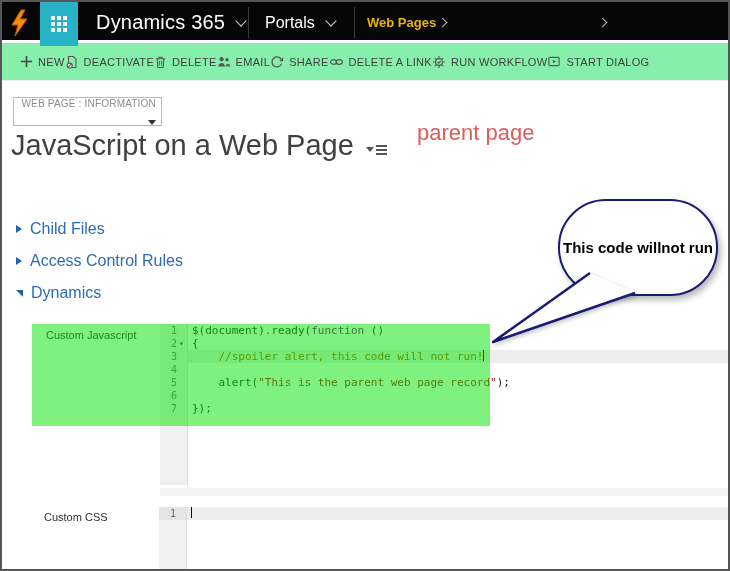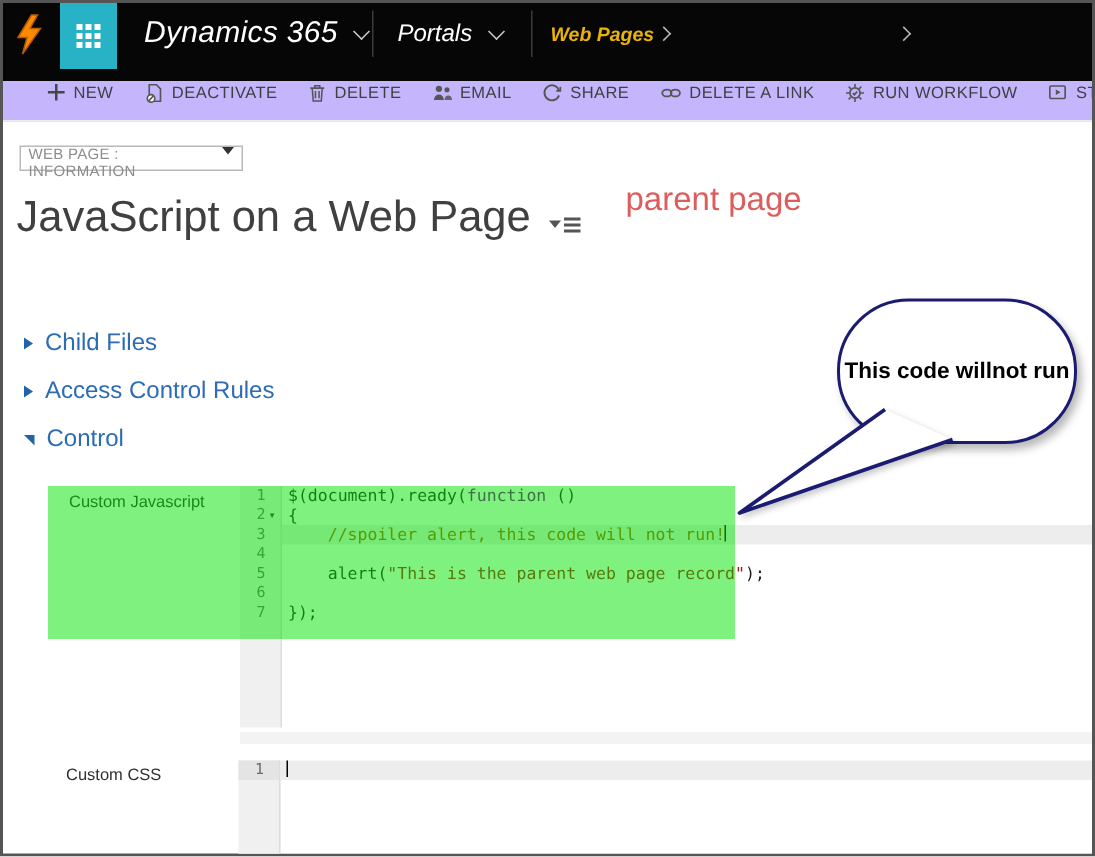--- a/index.html
+++ b/index.html
@@ -2,45 +2,45 @@
 <html style="--c-topbar_bg: #060606; --c-app_tile: #27b2c6; --c-section_blue: #2d6cb5; --c-annotation_red: #dd5c5c; --c-highlight_green: rgba(0,228,0,0.5); --c-callout_border: #1b1b72; --c-word_blue: #2b579a;"><head>
 <meta charset="utf-8">
 <style>
   html,body{margin:0;padding:0;background:#ffffff;}
   .screen{
     position:relative;width:730px;height:571px;box-sizing:border-box;
     border:2px solid #555;background:#fff;overflow:hidden;
     font-family:"Liberation Sans",sans-serif;
   }
   
-  .topbar{position:absolute;left:0;top:0;width:100%;height:52px;background:var(--c-topbar_bg,#060606);z-index:3;font-style:italic;}
+  .topbar{position:absolute;left:0;top:0;width:100%;height:38px;background:var(--c-topbar_bg,#060606);z-index:3;}
   .topbar .abs{position:absolute;top:0;height:41px;display:flex;align-items:center;}
   .bolt{left:6px;}
   .tile{position:absolute;left:38px;top:0;width:38px;height:44px;background:var(--c-app_tile,#27b2c6);
         display:flex;align-items:center;justify-content:center;cursor:pointer;}
   .grid9{display:grid;grid-template-columns:repeat(3,4px);grid-template-rows:repeat(3,4px);gap:2px;}
   .grid9 span{background:#fff;width:4px;height:4px;}
   .product{left:94px;color:#fff;font-size:20px;font-weight:300;letter-spacing:.2px;cursor:pointer;}
   .appname{left:263px;color:#fff;font-size:16px;font-weight:300;cursor:pointer;}
   .chev-down{width:7px;height:7px;border-right:1.4px solid #cfcfcf;border-bottom:1.4px solid #cfcfcf;
              transform:rotate(45deg);margin-left:12px;margin-top:-4px;}
   .vsep{position:absolute;top:5px;width:1px;height:31px;background:#3b3b3b;}
   .bc{color:#eab308;font-size:13px;font-weight:700;cursor:pointer;}
   .chev-right{width:6px;height:6px;border-right:1.4px solid #bbb;border-bottom:1.4px solid #bbb;
               transform:rotate(-45deg);}
   
-  .commandbar{position:absolute;left:0;top:41px;width:100%;height:38px;background:#c4b5fd;
-              border-bottom:1px solid #ececec;display:flex;align-items:center;gap:20px;
-              padding-left:29px;box-sizing:border-box;white-space:nowrap;overflow:hidden;}
+  .commandbar{position:absolute;left:0;top:41px;width:100%;height:38px;background:#86efac;
+              border-bottom:1px solid #ececec;display:flex;align-items:center;
+              padding-left:18px;box-sizing:border-box;white-space:nowrap;overflow:hidden;}
   .cmd{display:flex;align-items:center;gap:5px;font-size:11px;color:#404040;letter-spacing:.3px;cursor:pointer;flex:0 0 auto;}
   .cmd svg{display:block;}
   
-  .form-selector{position:absolute;left:11px;top:95px;width:149px;height:17px;border:1px solid #b9b9b9;
-                 display:flex;align-items:flex-start;justify-content:space-between;padding:0 5px;box-sizing:border-box;
-                 font-size:10px;color:#8c8c8c;letter-spacing:.2px;cursor:pointer;background:#fff;}
+  .form-selector{position:absolute;left:11px;top:95px;width:149px;height:29px;border:1px solid #b9b9b9;
+                 display:flex;align-items:flex-end;justify-content:space-between;padding:0 5px;box-sizing:border-box;
+                 font-size:10px;color:#8c8c8c;letter-spacing:.2px;cursor:pointer;background:#fff;flex-direction:column;}
   .caret-dn{width:0;height:0;border-left:4px solid transparent;border-right:4px solid transparent;border-top:5px solid #333;}
   .page-title{position:absolute;left:9px;top:108px;font-size:29px;font-weight:300;color:#404040;display:flex;align-items:center;gap:12px;}
   .recnav{display:inline-flex;align-items:center;gap:2px;margin-top:8px;cursor:pointer;}
   .recnav .tri{width:0;height:0;border-left:4px solid transparent;border-right:4px solid transparent;border-top:5px solid #555;}
   .recnav .bars{display:flex;flex-direction:column;gap:2px;}
   .recnav .bars i{display:block;width:11px;height:2px;background:#555;}
   .parent-note{position:absolute;left:415px;top:118px;font-size:22px;color:var(--c-annotation_red,#dd5c5c);}
   
   .sections{position:absolute;left:14px;top:211px;}
   .sec{display:flex;align-items:center;height:32px;cursor:pointer;}
@@ -205,21 +205,21 @@
     <div class="sec">
       <span class="tri-col"></span>
       <span class="lbl">Child Files</span>
     </div>
     <div class="sec">
       <span class="tri-col"></span>
       <span class="lbl">Access Control Rules</span>
     </div>
     <div class="sec">
       <span class="tri-exp"></span>
-      <span class="lbl">Control</span>
+      <span class="lbl">Dynamics</span>
     </div>
   </div>
 
   <div class="fld-label" style="left:44px;top:327px;">Custom Javascript</div>
   <div class="cm" id="js-editor">
     <div class="cm-gutters">
         <div class="cm-gnum">
           <span class="num">1</span>
           <span class="fold"></span>
         </div>

